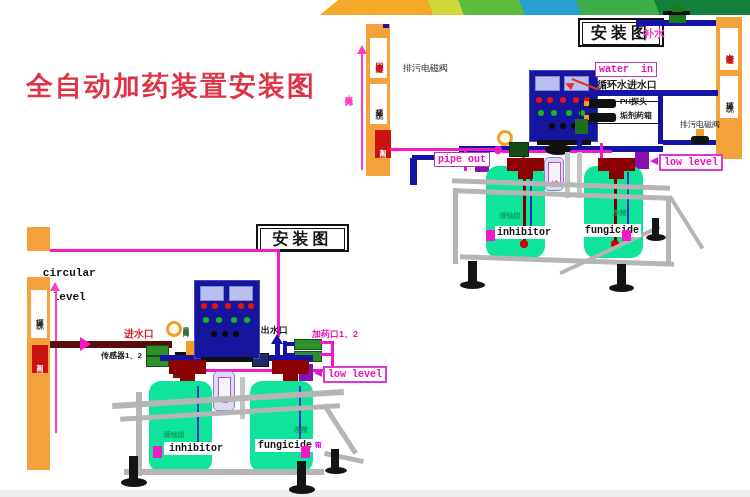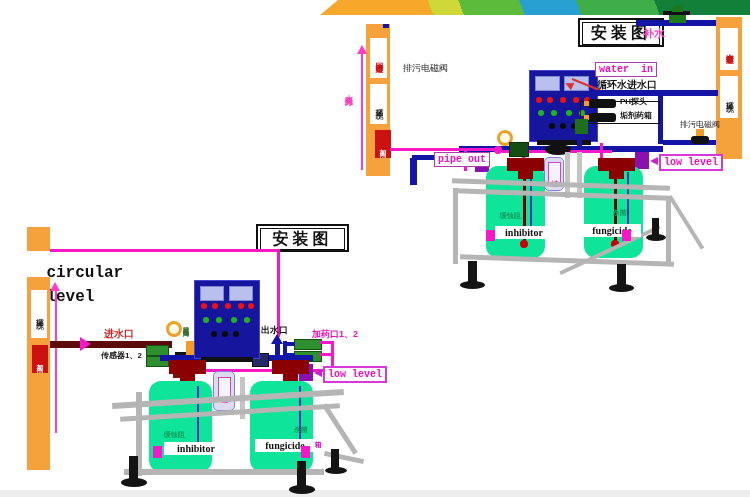--- a/index.html
+++ b/index.html
@@ -19,37 +19,38 @@
   .dot{position:absolute;width:6px;height:6px;border-radius:50%;}
   .tank{position:absolute;background:#0ee49a;border-radius:12px;}
   .pump{position:absolute;background:#8b0000;}
   .gray{background:#b5b5b5;}
   .navy{background:#1414a6;}
   .mag{background:#f618c8;}
   .tri{position:absolute;width:0;height:0;}
   .foot{position:absolute;background:#141414;}
   .base{position:absolute;background:#141414;border-radius:50%;}
   .tanklabel{position:absolute;background:#fff;color:#111;font-weight:bold;font-size:10px;
-           font-family:Liberation Serif, serif;display:flex;align-items:center;justify-content:center;}
+           font-family:Liberation Mono, monospace;display:flex;align-items:center;justify-content:center;}
   .cnsmall{position:absolute;font-size:7px;font-weight:bold;line-height:1.1;white-space:pre;}
   .gauge{position:absolute;border:3px solid #f0a028;border-radius:50%;background:#fffbe8;}
   .cyl{position:absolute;background:#dcdcee;border:1px solid #8282d6;border-radius:5px;}
   .filterlab{position:absolute;border:1px solid #cc44cc;background:#f6f4fb;color:#ee10b8;
            font-size:7px;writing-mode:vertical-rl;text-orientation:upright;
            display:flex;align-items:center;justify-content:center;}
 </style>
 </head>
 <body>
 
 <div class="canvas">
 
   <div class="abs" style="left:320px;top:0;width:430px;height:15px;
               background:linear-gradient(70deg,#f6a82a 0 26%,#cfd838 26% 33%,#5cbb3a 33% 47%,#29a0d2 47% 60%,#3fae49 60% 78%,#128039 78% 100%);
               clip-path:polygon(18px 0,100% 0,100% 100%,0 100%);"></div>
 
+  <div class="txt" style="left:26px;top:72px;font-size:27px;font-weight:bold;color:#dd3344;letter-spacing:2px;">全自动加药装置安装图</div>
 
   <div class="abs" style="left:0;top:490px;width:750px;height:7px;background:#ededed;"></div>
 
   <div class="framebox" style="left:578px;top:18px;width:78px;height:21px;">
     <div class="inner">安装图</div>
   </div>
 
   <div class="abs navy" style="left:636px;top:20px;width:82px;height:6px;"></div>
   <div class="abs" style="left:663px;top:11px;width:27px;height:4px;background:#111;"></div>
   <div class="abs" style="left:672px;top:5px;width:11px;height:7px;background:#1c7a1c;border-radius:50% 50% 0 0;"></div>
@@ -203,21 +204,21 @@
     <span>fungicide</span>
   </div>
   <div class="abs mag" style="left:486px;top:230px;width:9px;height:11px;"></div>
   <div class="abs mag" style="left:622px;top:230px;width:9px;height:11px;"></div>
 
   <div class="framebox" style="left:256px;top:224px;width:85px;height:20px;">
     <div class="inner">安装图</div>
   </div>
 
   <div class="abs" style="left:27px;top:227px;width:23px;height:24px;background:#f5a23c;"></div>
-  <div class="txt mono" style="left:8px;top:255px;width:82px;text-align:center;font-size:16px;font-weight:bold;color:#111;line-height:12px;">
+  <div class="txt mono" style="left:15px;top:255px;width:82px;text-align:center;font-size:11px;font-weight:bold;color:#111;line-height:12px;">
     <span>circular</span><br>
     <span>level</span>
   </div>
   <div class="abs" style="left:27px;top:277px;width:23px;height:193px;background:#f5a23c;"></div>
   <div class="abs whitebox" style="left:31px;top:290px;width:16px;height:48px;">
     <span class="vtext" style="font-size:8px;color:#111;">循环系统</span>
   </div>
   <div class="abs whitebox" style="left:32px;top:345px;width:16px;height:28px;background:#cc1111;">
     <span class="vtext" style="font-size:7px;color:#fff;">加药点</span>
   </div>
@@ -243,21 +244,21 @@
   <div class="abs mag" style="left:196px;top:369px;width:138px;height:3px;"></div>
 
   <div class="abs" style="left:299px;top:364px;width:14px;height:17px;background:#8a10b0;"></div>
   <div class="tri" style="left:314px;top:369px;border-right:8px solid #cc22cc;border-top:4px solid transparent;border-bottom:4px solid transparent;"></div>
   <div class="pinkbox" style="left:323px;top:366px;height:13px;border:2px solid #d838d8;">
     <span>low level</span>
   </div>
 
   <div class="abs" style="left:50px;top:341px;width:122px;height:7px;background:#5c0a0a;"></div>
   <div class="tri" style="left:80px;top:337px;border-left:11px solid #f618c8;border-top:7px solid transparent;border-bottom:7px solid transparent;"></div>
-  <div class="txt" style="left:104px;top:329px;font-size:10px;font-weight:bold;color:#cc2222;">进水口</div>
+  <div class="txt" style="left:124px;top:329px;font-size:10px;font-weight:bold;color:#cc2222;">进水口</div>
   <div class="txt" style="left:101px;top:352px;font-size:8px;font-weight:bold;color:#111;">传感器1、2</div>
 
   <div class="abs" style="left:146px;top:345px;width:21px;height:9px;background:#2e8f2e;border:1px solid #145214;"></div>
   <div class="abs" style="left:146px;top:356px;width:21px;height:9px;background:#2e8f2e;border:1px solid #145214;"></div>
   <div class="abs" style="left:175px;top:352px;width:14px;height:12px;background:#111;"></div>
   <div class="abs" style="left:186px;top:341px;width:10px;height:17px;background:#f49b28;"></div>
   <div class="abs" style="left:173px;top:363px;width:14px;height:15px;background:#7d0f0f;"></div>
   <div class="gauge" style="left:166px;top:321px;width:10px;height:10px;"></div>
   <div class="abs" style="left:183px;top:312px;">
     <span class="vtext" style="font-size:6px;color:#2f6e2f;font-weight:bold;">排污电磁阀</span>

